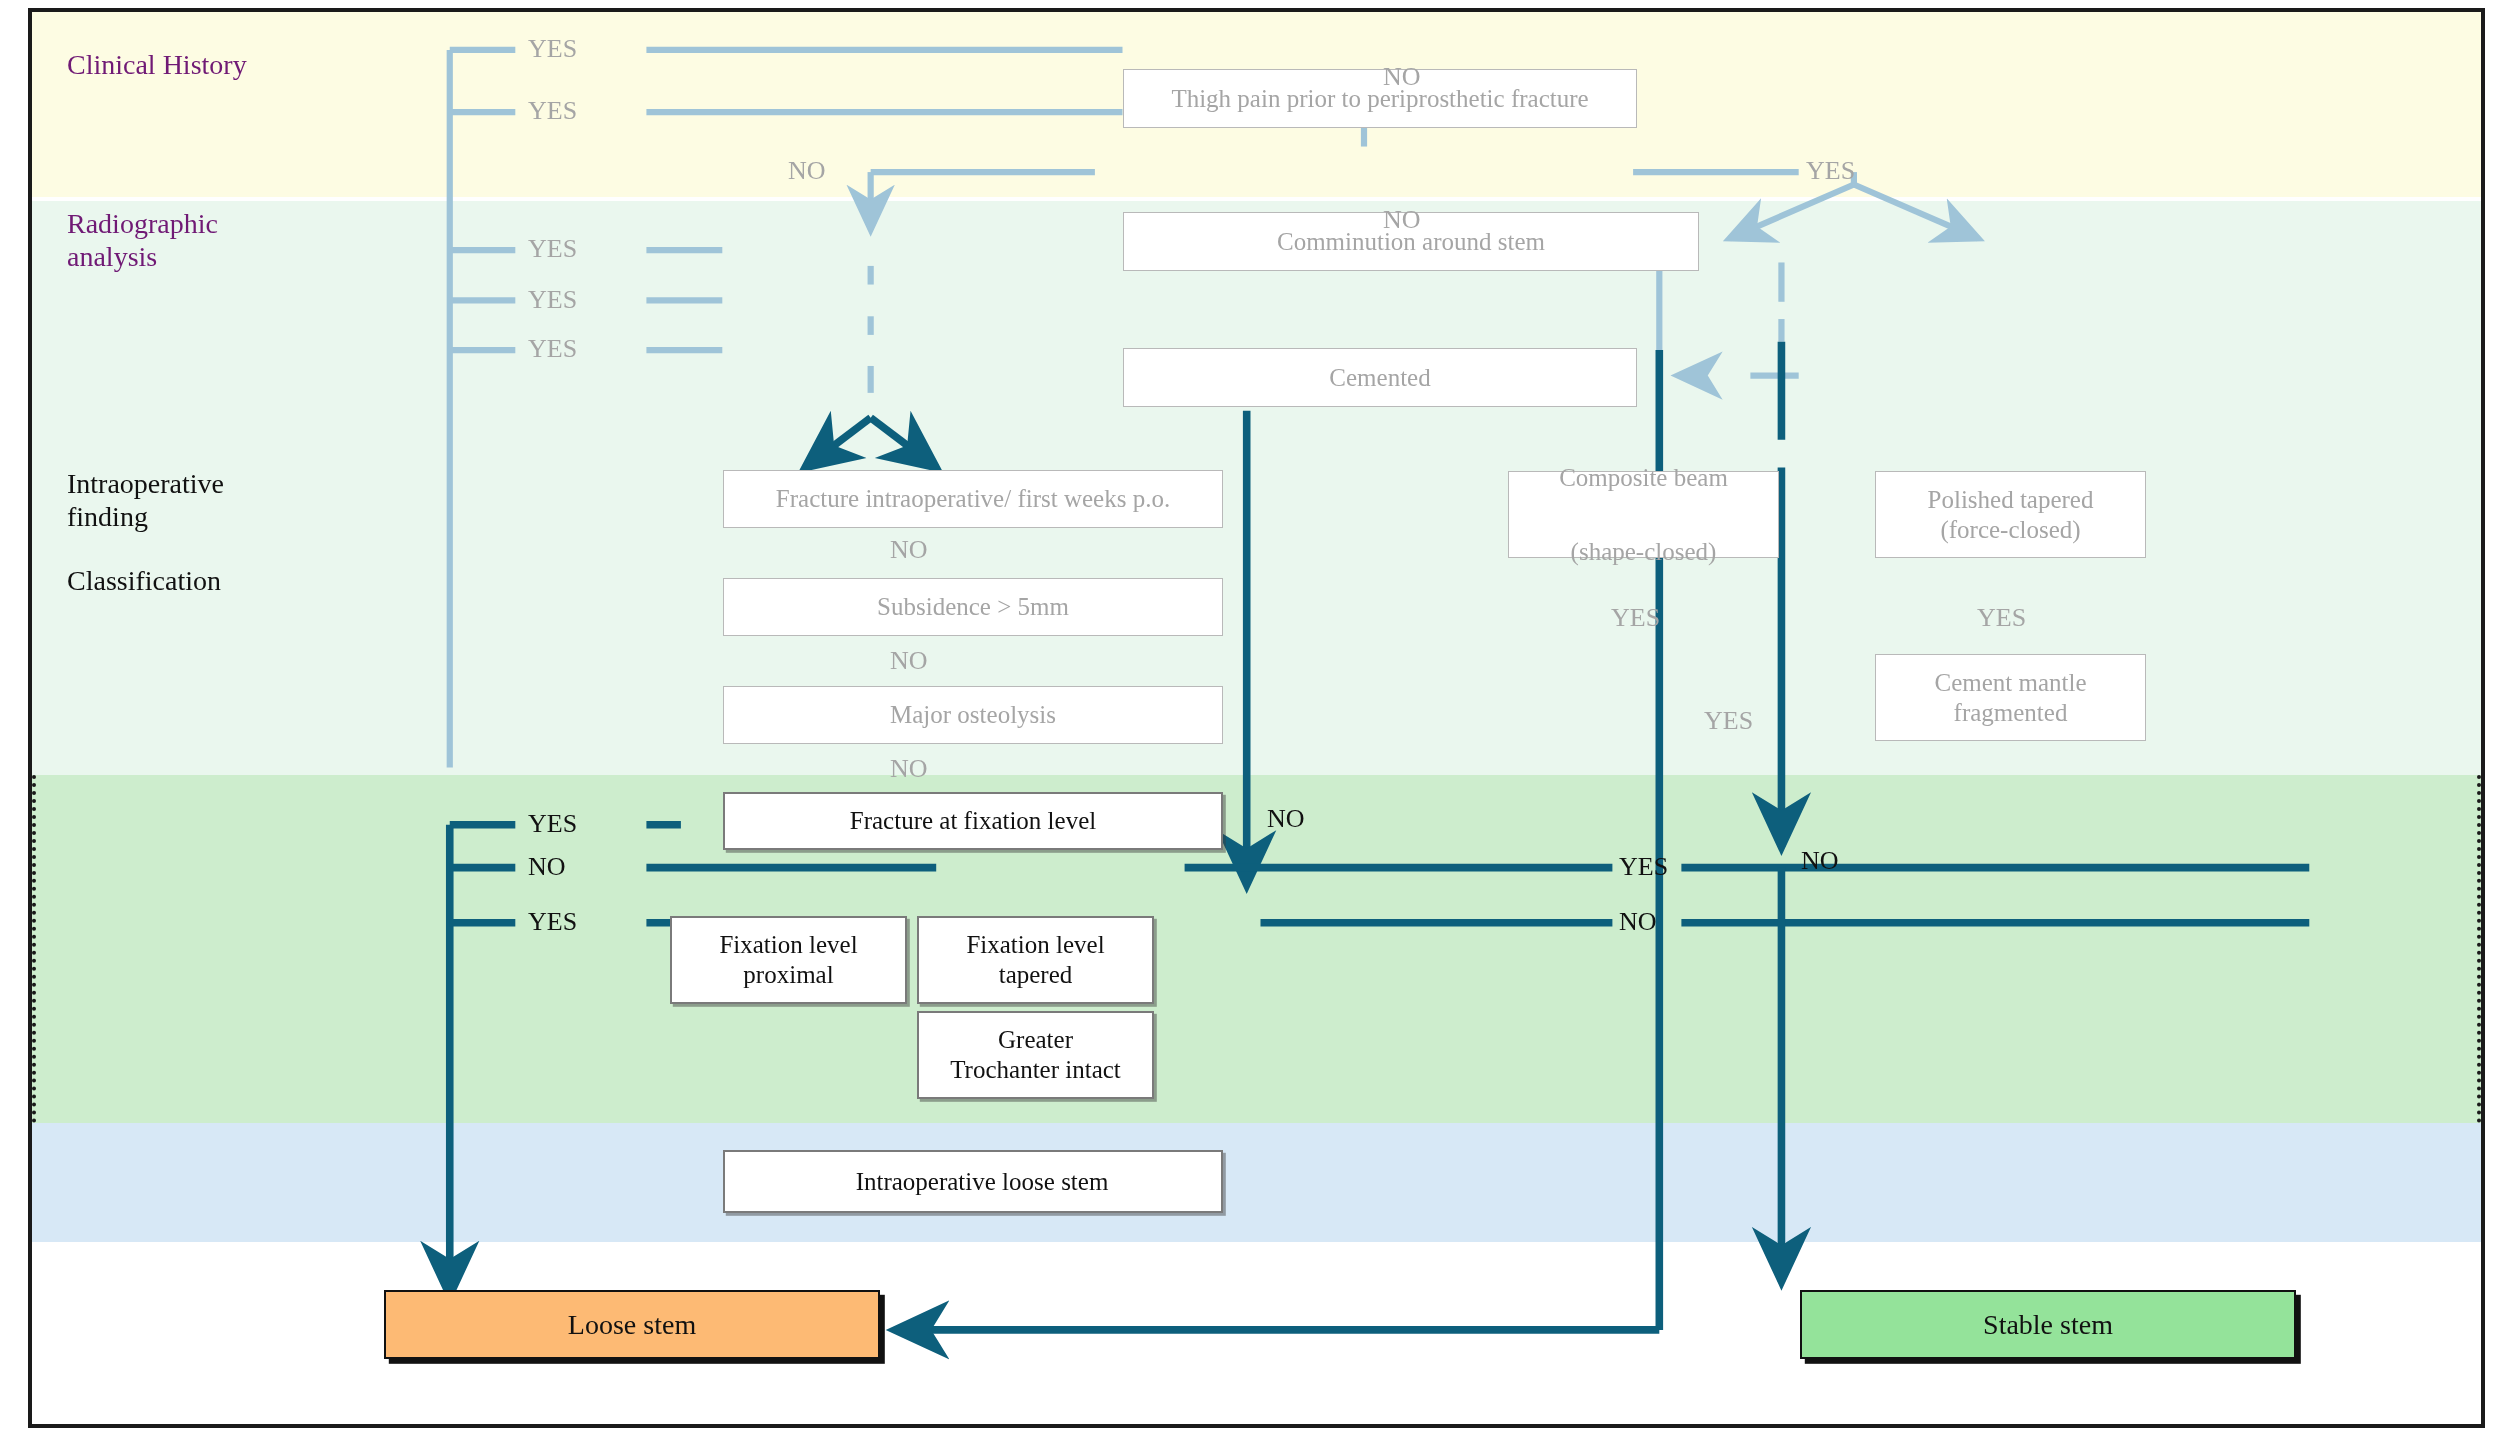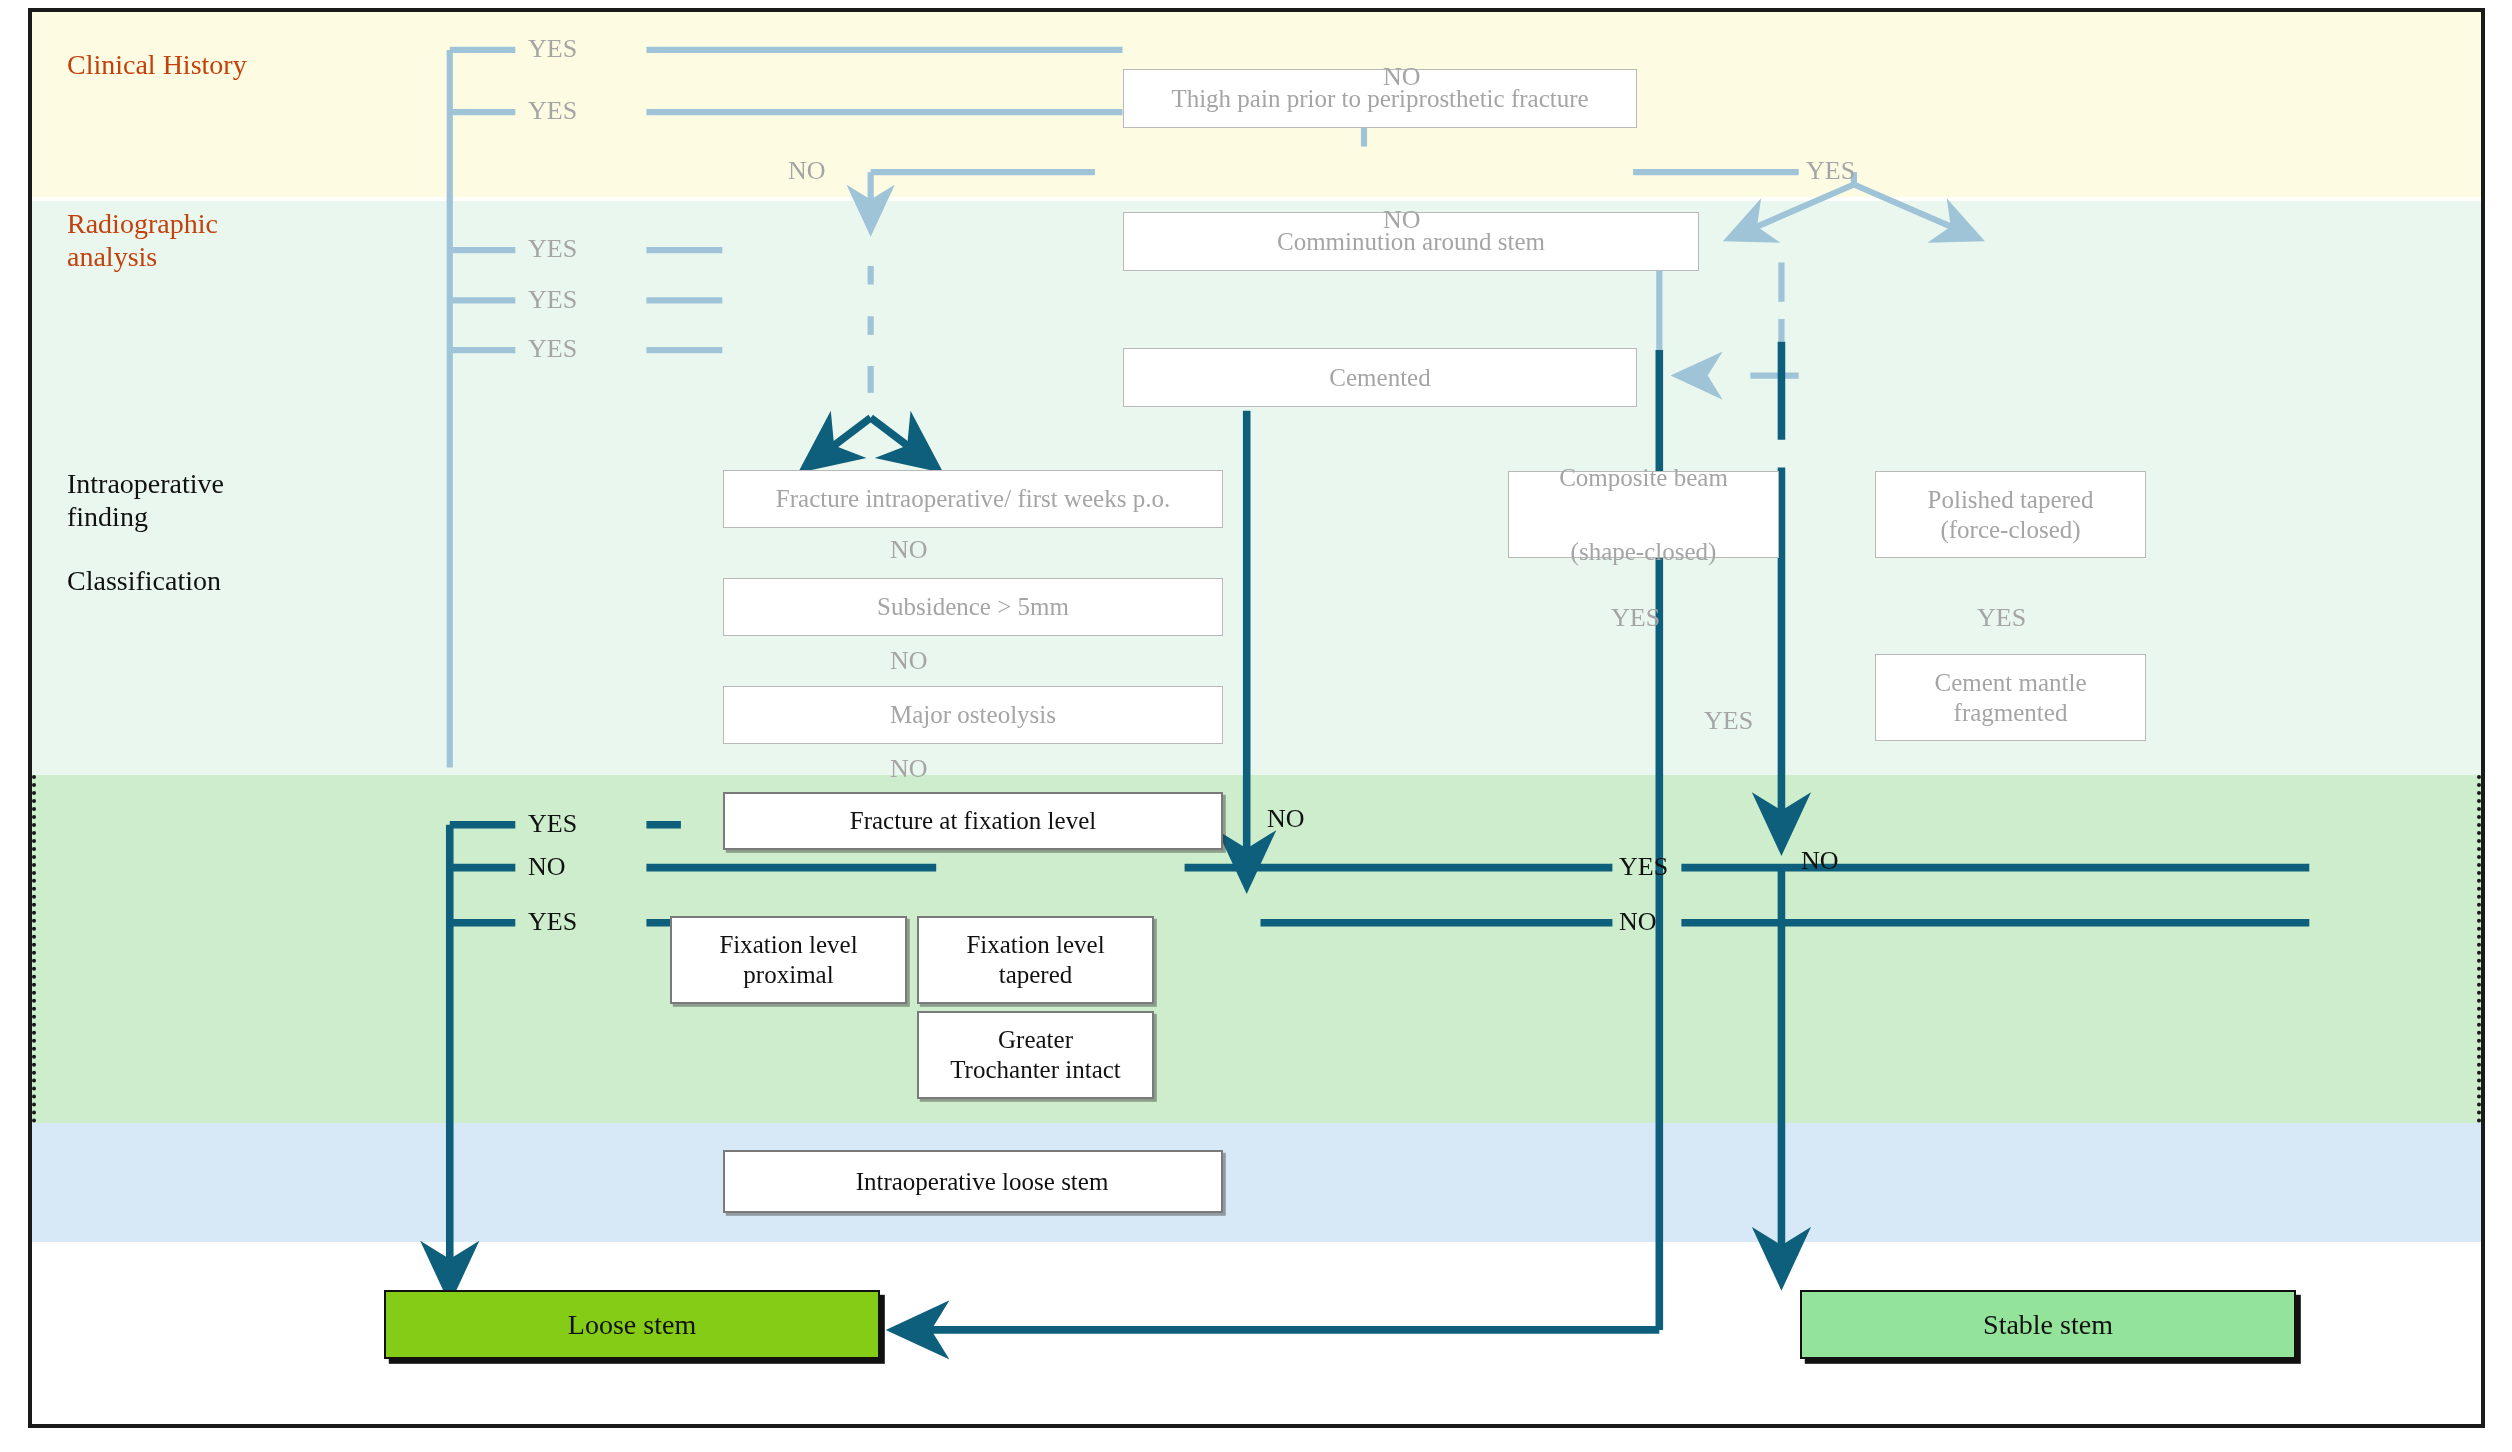--- a/index.html
+++ b/index.html
@@ -13,36 +13,36 @@
   
   .band{position:absolute;left:0;right:0;}
   #band-clinical{top:0;height:185px;background:#fdfce3;}
   #band-radio{top:189px;height:574px;background:#eaf7ee;}
   #band-green{top:763px;height:348px;background:#cdedcd;
               border-left:4.8px dotted #1a1a1a;border-right:4.8px dotted #1a1a1a;box-sizing:border-box;}
   #band-intraop{top:1111px;height:119px;background:#d7e8f6;}
 
   
   .sec-label{position:absolute;font-size:28px;line-height:1.18;}
-  .sec-label.grey{color:#c2410c;}
+  .sec-label.grey{color:#701a75;}
   .sec-label.dark{color:#111;}
   #lbl-clinical{left:35px;top:36px;}
   #lbl-radio{left:35px;top:195px;width:207px;}
   #lbl-intraop{left:35px;top:455px;width:207px;}
   #lbl-class{left:35px;top:552px;}
 
   
   .box{position:absolute;box-sizing:border-box;display:flex;align-items:center;
        justify-content:center;text-align:center;background:#fff;line-height:1.2;}
   .box.pale{border:1.4px solid #b9b9b9;color:#a5a5a5;font-size:25px;}
   .box.dark{border:2.1px solid #7a7a7a;color:#111;font-size:25px;
             box-shadow:2.8px 2.8px 0 0 rgba(60,60,60,.45);}
   .box.result{border:2.8px solid #111;font-size:28px;color:#111;
               box-shadow:4.8px 4.8px 0 0 #111;}
-  .box.loose{background:#84cc16;}
+  .box.loose{background:#fdba74;}
   .box.stable{background:#94e39a;}
 
   
   .elabel{position:absolute;font-size:26px;white-space:nowrap;}
   .elabel.pale{color:#a5a5a5;}
   .elabel.dark{color:#111;}
 
   svg.wires{position:absolute;left:0;top:0;width:2457px;height:1420px;overflow:visible;}
 </style>
 </head>

